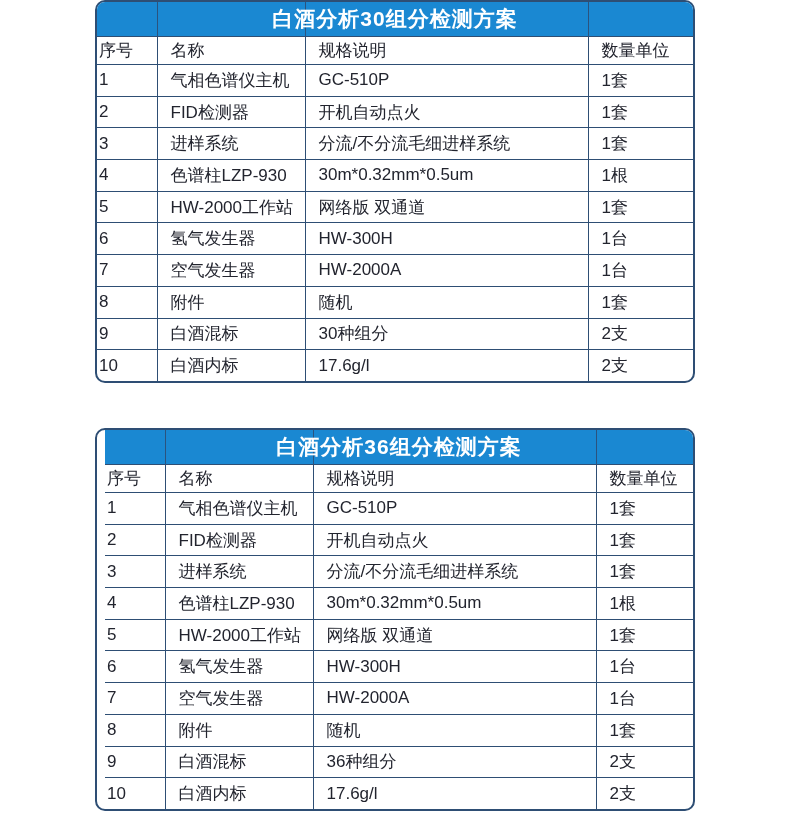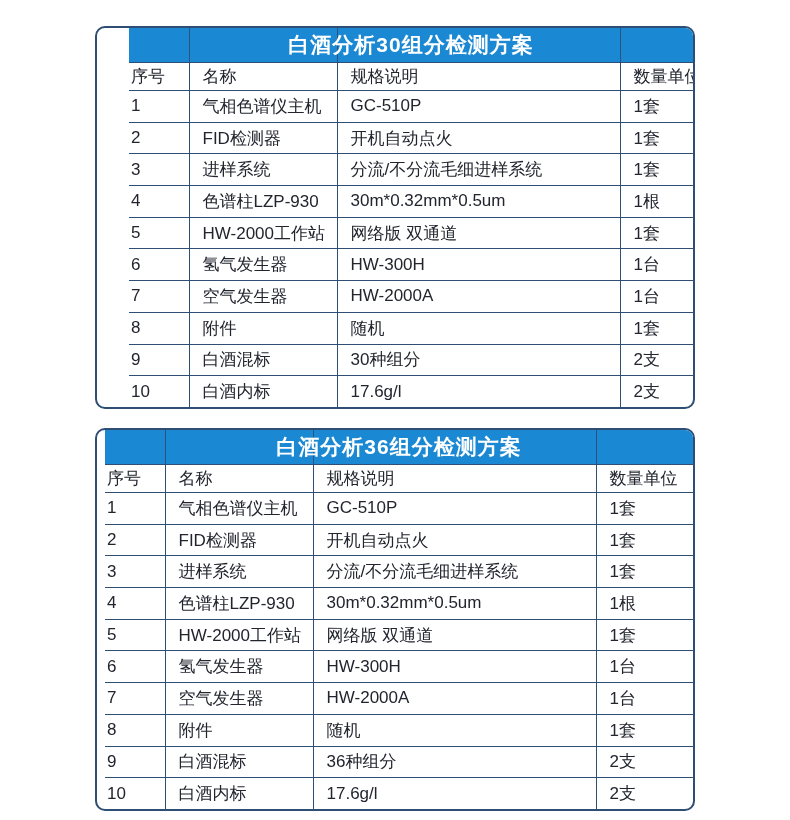--- a/index.html
+++ b/index.html
@@ -6,21 +6,21 @@
   body{
     width:790px;height:820px;background:#ffffff;
     font-family:"Liberation Sans","DejaVu Sans",sans-serif;
     position:relative;overflow:hidden;
     color:#22242e;
   }
   .card{
     position:absolute;left:95px;width:600px;box-sizing:border-box;
     border:2px solid #2e4e74;border-radius:10px;overflow:hidden;background:#ffffff;
   }
-  #card-30{top:26px;padding-left:32px;}
+  #card-30{top:0;}
   #card-36{top:428px;padding-left:8px;}
   .title-bar{
     position:relative;height:34px;background:#1a88d2;
     border-bottom:1px solid #2e4e74;
   }
   .title-text{
     position:absolute;left:0;top:0;right:0;bottom:0;
     display:flex;align-items:center;justify-content:center;
     color:#ffffff;font-size:21px;font-weight:bold;letter-spacing:1px;
     z-index:1;

